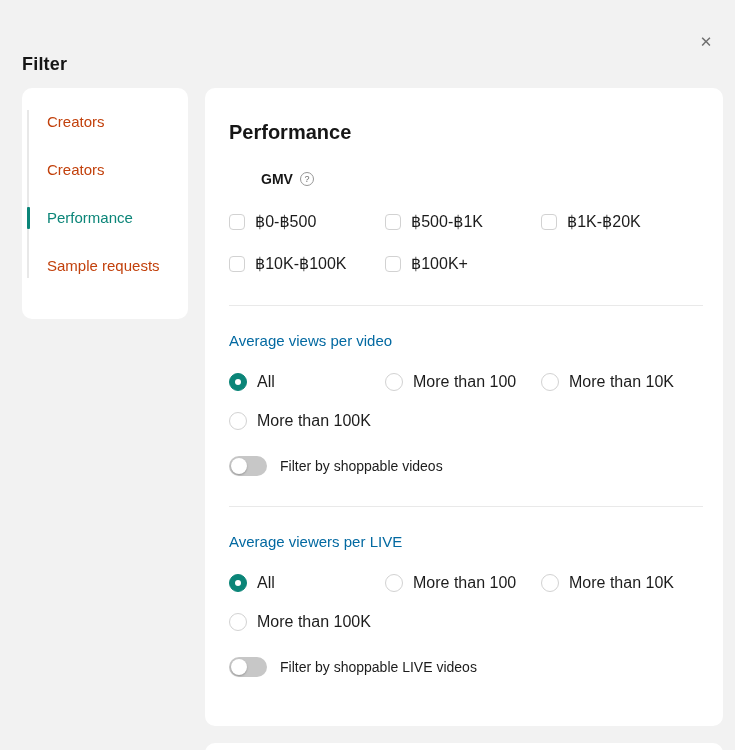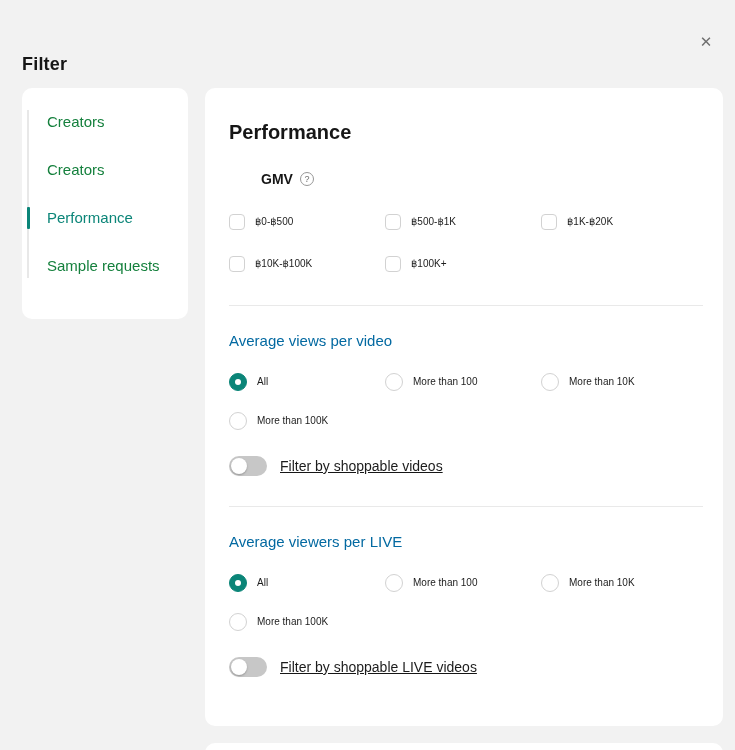--- a/index.html
+++ b/index.html
@@ -24,21 +24,21 @@
   .content { display:flex; gap:17px; padding:0 12px 0 22px; align-items:flex-start; }
 
   
   .side-card {
     width:166px; height:231px; background:#fff; border-radius:10px;
     padding:22px 12px 0 5px;
   }
   .nav-items { border-left:2px solid #e8e8e8; }
   .nav-item {
     position:relative; padding-left:18px; margin-bottom:24px;
-    font-size:15px; line-height:24px; color:#15803d; cursor:pointer;
+    font-size:15px; line-height:24px; color:#c2410c; cursor:pointer;
   }
   .nav-item:last-child { margin-bottom:6px; }
   .nav-item.active { color:var(--accent); }
   .nav-item.active::before {
     content:""; position:absolute; left:-2px; top:50%; transform:translateY(-50%);
     width:3px; height:22px; background:var(--accent); border-radius:1px;
   }
 
   
   .panel-card {
@@ -53,42 +53,42 @@
     width:14px; height:14px; margin-left:7px; border:1px solid #979797; border-radius:50%;
     color:#6e6e6e; font-size:9px; line-height:12px; text-align:center; cursor:pointer;
     display:inline-block;
   }
 
   .opt-grid {
     display:grid; grid-template-columns:156px 156px auto; row-gap:22px;
   }
   .opt-grid.radios { row-gap:19px; }
   .opt { display:inline-flex; align-items:center; cursor:pointer; height:20px; }
-  .opt-text { font-size:10px; line-height:20px; color:#1c1c1c; }
+  .opt-text { font-size:16px; line-height:20px; color:#1c1c1c; }
 
   .checkbox {
     width:16px; height:16px; border:1.5px solid #d2d2d2; border-radius:4px;
     background:#fff; margin-right:10px; flex:none;
   }
   .radio {
     width:18px; height:18px; border:1.5px solid #d2d2d2; border-radius:50%;
     background:#fff; margin-right:10px; flex:none;
     display:flex; align-items:center; justify-content:center;
   }
   .radio.checked { border-color:var(--accent); background:var(--accent); }
   .radio.checked::after { content:""; width:6px; height:6px; border-radius:50%; background:#fff; }
 
   .divider { height:1px; background:#e9e9e9; }
   .div-a { margin:31px 0 26px; }
   .div-b { margin:30px 0 26px; }
 
   .sec-title { font-size:15px; line-height:18px; font-weight:400; color:#0369a1; margin-bottom:22px; }
   .grid-mb { margin-bottom:25px; }
 
-  .toggle-row { display:flex; align-items:flex-end; height:20px;text-decoration:underline; }
+  .toggle-row { display:flex; align-items:flex-end; height:20px; }
   .toggle {
     width:38px; height:20px; border-radius:10px; background:#c7c7c7;
     position:relative; cursor:pointer; flex:none;
   }
   .toggle .knob {
     position:absolute; left:2px; top:2px; width:16px; height:16px; border-radius:50%;
     background:#fff; box-shadow:0 1px 2px rgba(0,0,0,.25);
   }
   .toggle-text { margin-left:13px; font-size:14px; line-height:20px; color:#1c1c1c; }
 

